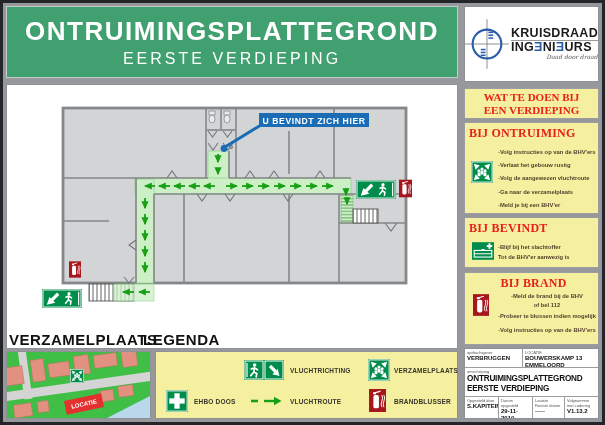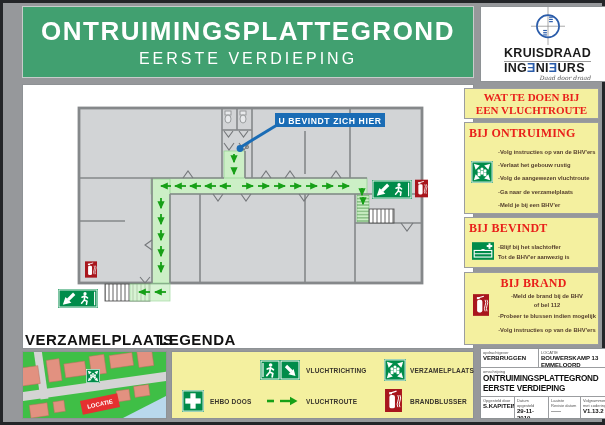--- a/index.html
+++ b/index.html
@@ -1,28 +1,28 @@
 <!DOCTYPE html>
 <html><head>
 <meta charset="utf-8">
 <style>
   * { margin:0; padding:0; box-sizing:border-box; }
   body { font-family:"Liberation Sans", sans-serif; background:#444; }
   .page { position:relative; width:605px; height:425px; background:#232528; overflow:hidden; }
   .mat  { position:absolute; inset:3px; background:#96989b; }
-  .panel { position:absolute; background:#fff; border:1px solid #8e9295;margin-left:16px; }
+  .panel { position:absolute; background:#fff; border:1px solid #8e9295; }
 
   
   .title-banner { left:6px; top:6px; width:452px; height:72px; background:#41a070;
     border:1px solid #c8cccb; display:flex; flex-direction:column; align-items:center; justify-content:center; }
   .title-banner .t1 { color:#fff; font-size:26px; font-weight:bold; letter-spacing:1.5px; }
   .title-banner .t2 { color:#fff; font-size:16px; letter-spacing:3px; margin-top:3px; }
 
   
-  .logo-box { left:464px; top:6px; width:135px; height:76px; display:flex; align-items:center; justify-content:center; gap:2px;flex-direction:column; }
+  .logo-box { left:464px; top:6px; width:135px; height:76px; display:flex; align-items:center; justify-content:center; gap:2px; }
   .logo-text { line-height:1.05; }
   .logo-text .l1 { font-size:12.5px; font-weight:bold; color:#1a1a1a; letter-spacing:.3px; }
   .logo-text .l2 { font-size:12.5px; font-weight:bold; color:#1a1a1a; border-top:1px solid #9a9a9a; letter-spacing:.3px; }
   .logo-text .l2 .e { color:#2a5caa; }
   .logo-text .tag { font-family:"DejaVu Serif", serif; font-style:italic; font-size:6px; color:#555; text-align:right; }
 
   
   .plan-panel { left:6px; top:84px; width:452px; height:265px;text-decoration:underline; }
   .hdr { font-size:15px; font-weight:bold; color:#111; letter-spacing:.5px; }
   .hdr.assembly { position:absolute; left:2px; bottom:0; }
@@ -326,21 +326,21 @@
     </svg>
     <span class="item-label" style="left:134px; top:46px;">VLUCHTROUTE</span>
     <svg class="icon" style="left:213px; top:37px;" width="17" height="23">
         <use href="#sym-ext" width="17" height="23"></use>
       </svg>
     <span class="item-label" style="left:238px; top:46px;">BRANDBLUSSER</span>
   </div>
 
   <div class="ybox alert-box">
     <div class="red">WAT TE DOEN BIJ</div>
-    <div class="red">EEN VLUCHTROUTE</div>
+    <div class="red">EEN VERDIEPING</div>
   </div>
 
   <div class="ybox box-ontruiming">
     <div class="red sec-title">BIJ ONTRUIMING</div>
     <svg class="sec-icon" style="left:6px; top:38px;" width="22" height="22">
         <use href="#sym-verzamel" width="22" height="22"></use>
       </svg>
     <ul class="sec-items">
       <li>-Volg instructies op van de BHV'ers</li>
       <li>-Verlaat het gebouw rustig</li>

